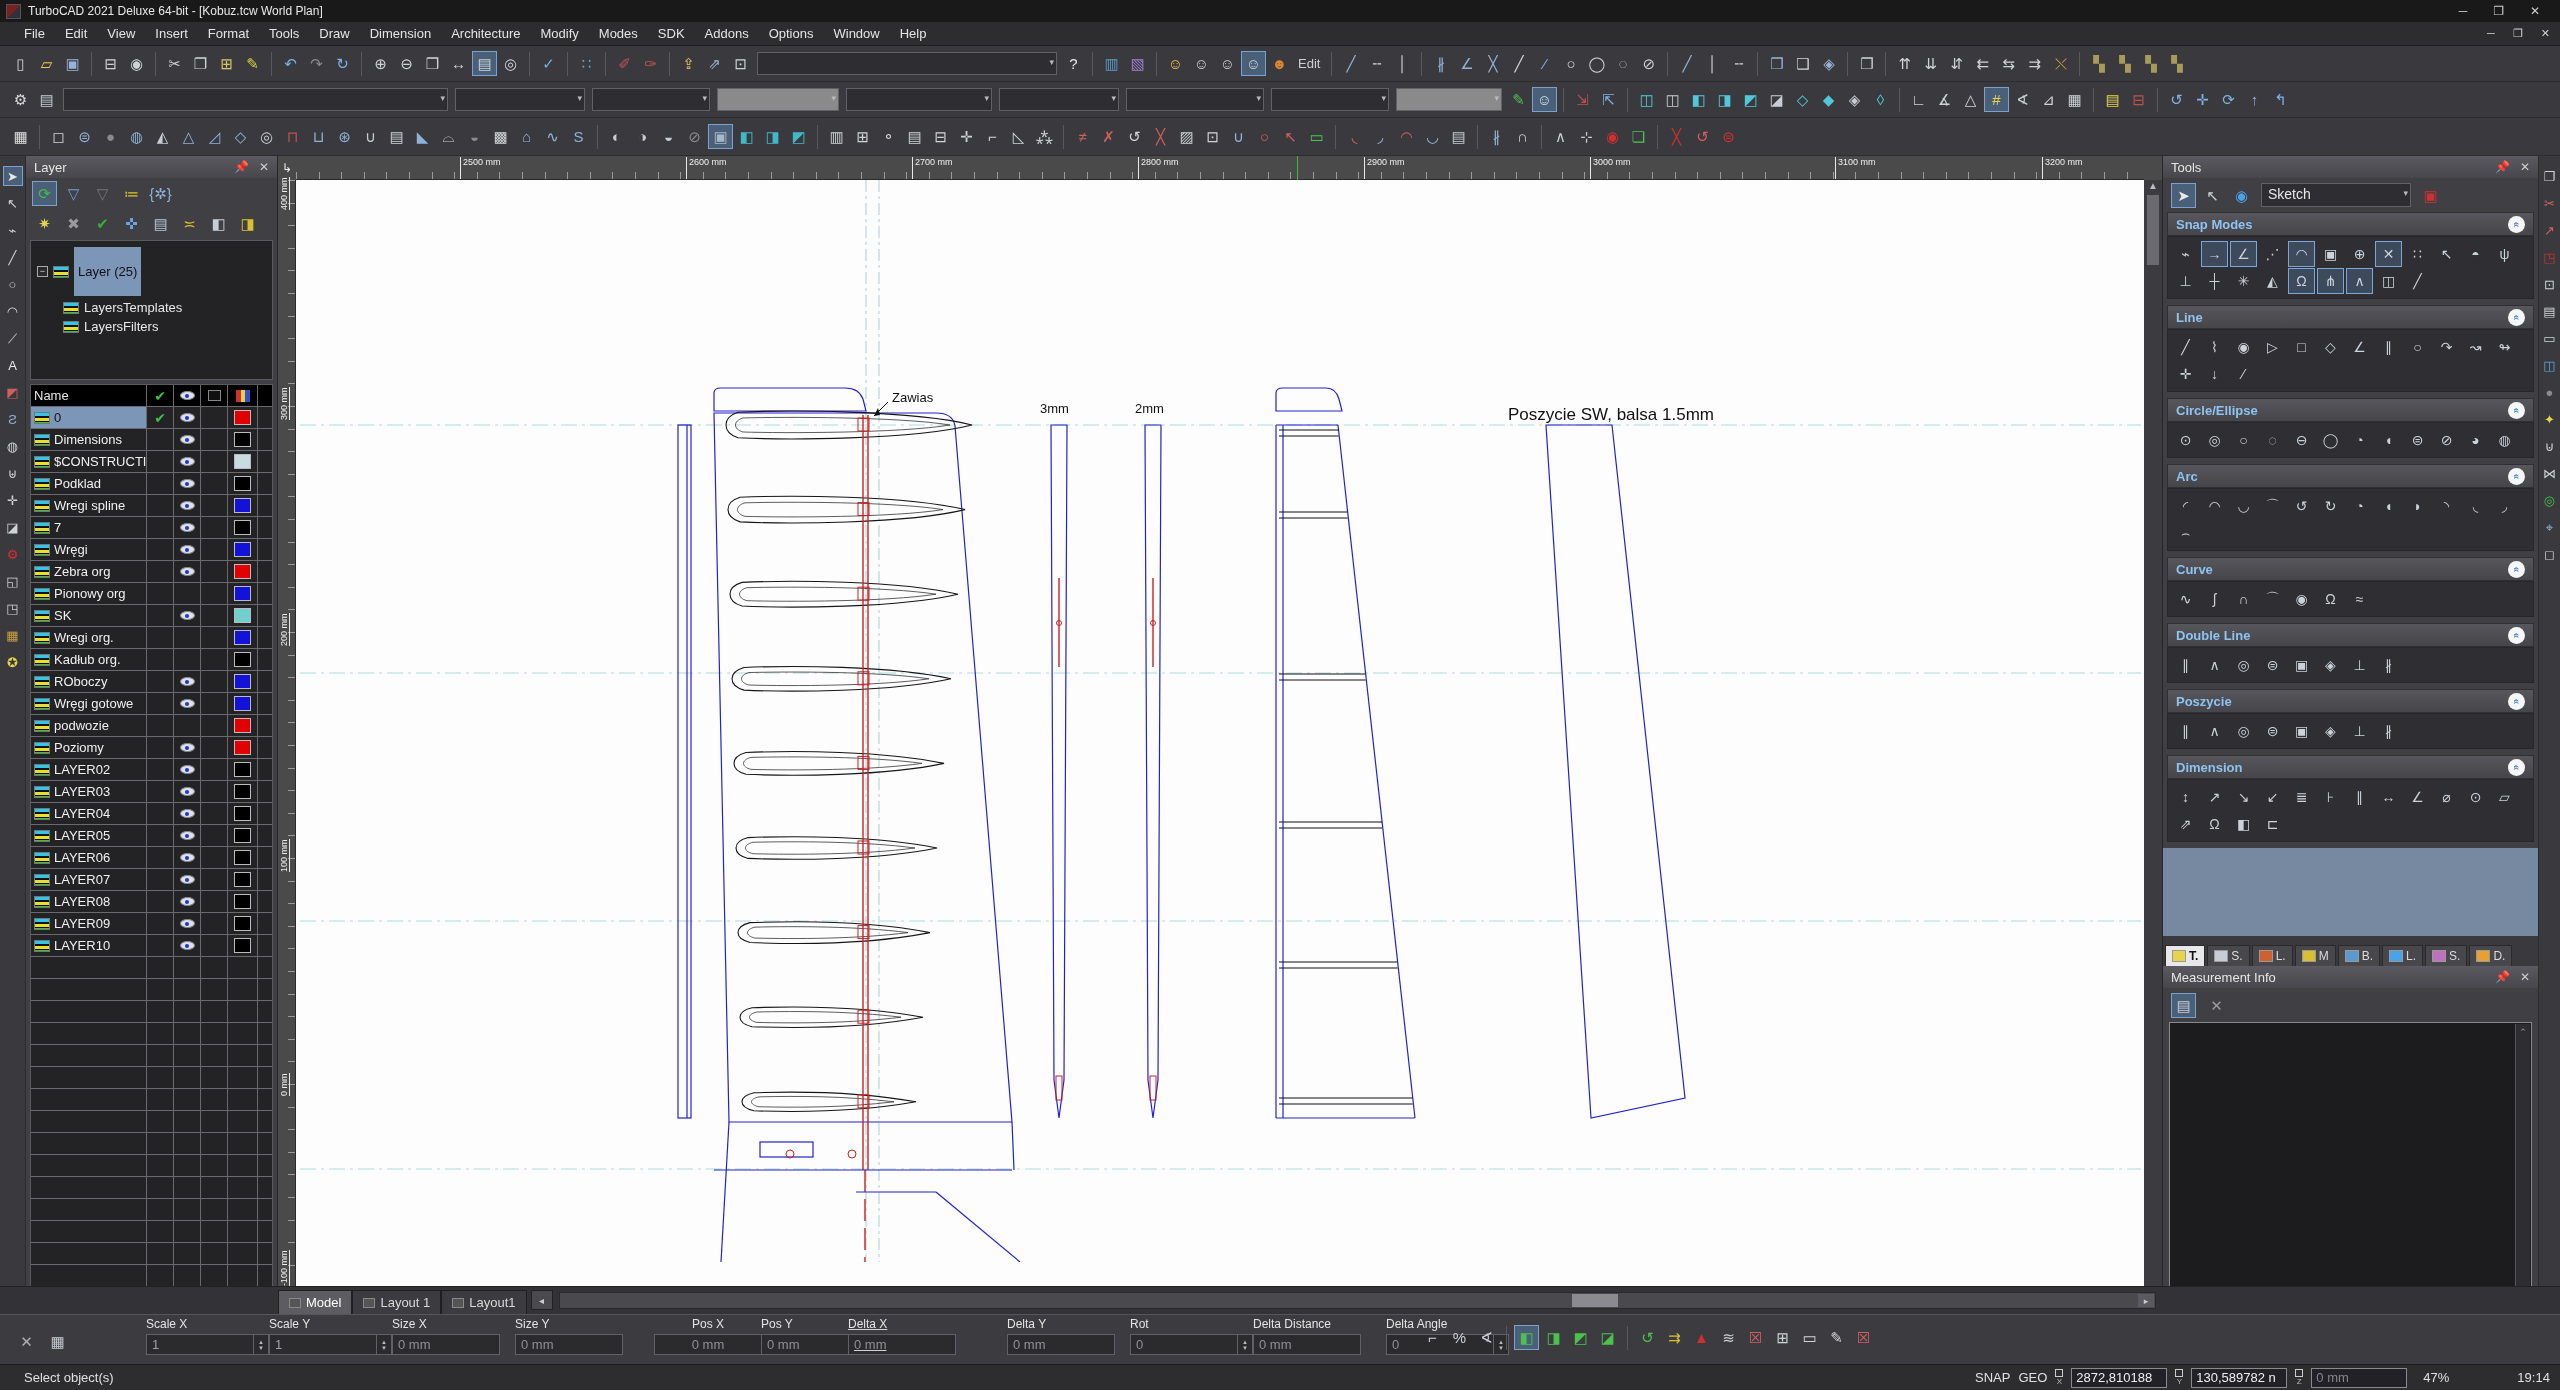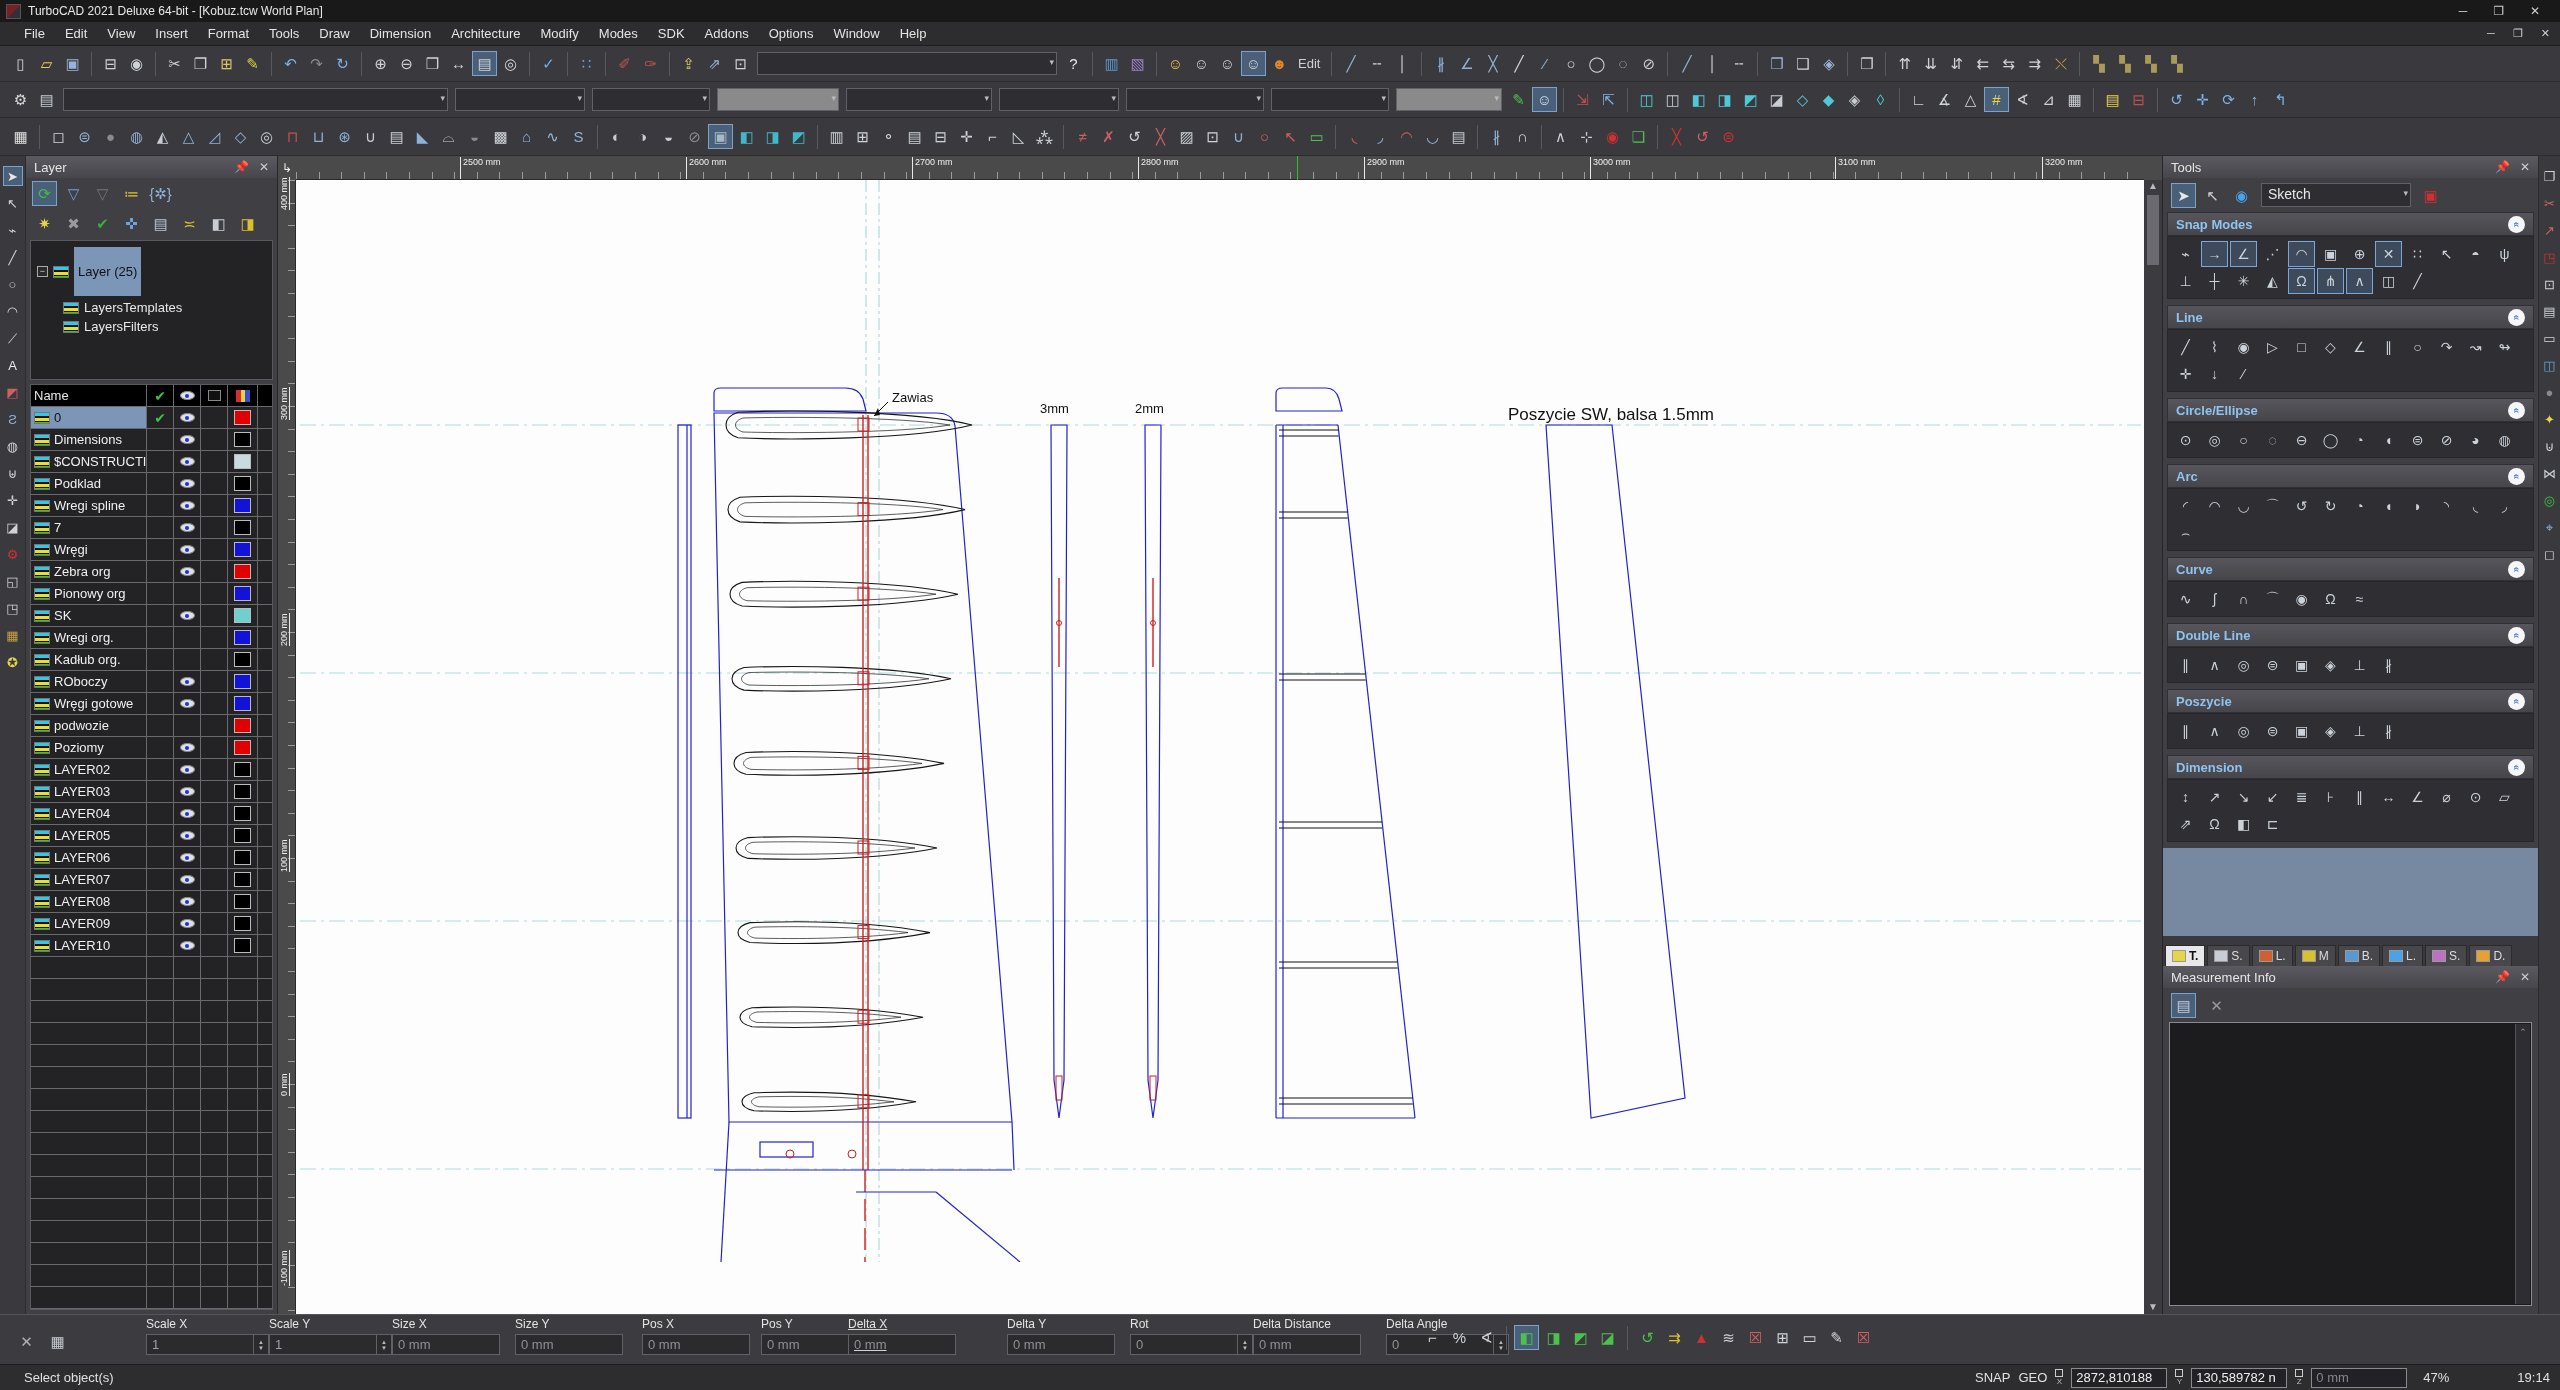--- a/index.html
+++ b/index.html
@@ -1331,20 +1331,43 @@
       <span class="ic" style="color: rgb(90, 170, 216);">◫</span>
       <span class="ic" style="color: rgb(138, 138, 144);">●</span>
       <span class="ic" style="color: rgb(232, 212, 74);">✦</span>
       <span class="ic">⊍</span>
       <span class="ic">⋈</span>
       <span class="ic" style="color: rgb(64, 192, 64);">◎</span>
       <span class="ic" style="color: rgb(143, 178, 216);">⌖</span>
       <span class="ic">◻</span>
     </div>
 
+  <div id="tabsband">
+    <div style="position:absolute;left:278px;top:0;width:1884px;height:28px;display:flex;align-items:flex-start">
+      <span id="doctabscontainer" style="display:flex">
+          <span class="dtab active">
+            <span class="dtic"></span>
+            <span>Model</span>
+          </span>
+          <span class="dtab">
+            <span class="dtic"></span>
+            <span>Layout 1</span>
+          </span>
+          <span class="dtab">
+            <span class="dtic"></span>
+            <span>Layout1</span>
+          </span>
+        </span>
+      <span class="tarrow">◂</span>
+      <span class="htrack">
+        <span class="hthumb"></span>
+        <span class="harrow">▸</span>
+      </span>
+    </div>
+  </div>
 
   <div id="inspector">
     <div class="insp-left" id="insp-left">
         <span class="ic" style="color: rgb(176, 176, 182);">✕</span>
         <span class="ic" style="color: rgb(200, 204, 212);">▦</span>
       </div>
     <div id="insp-fields" style="position:relative;height:50px;flex:1">
         <div class="fld" style="left: 70px;">
           <div class="flab">Scale X</div>
           <div class="frow">
@@ -1364,21 +1387,21 @@
           <div class="frow">
             <span class="fin">0 mm</span>
           </div>
         </div>
         <div class="fld" style="left: 439px;">
           <div class="flab">Size Y</div>
           <div class="frow">
             <span class="fin">0 mm</span>
           </div>
         </div>
-        <div class="fld" style="left: 566px;">
+        <div class="fld" style="left: 578px; text-align: center;">
           <div class="flab">Pos X</div>
           <div class="frow">
             <span class="fin">0 mm</span>
           </div>
         </div>
         <div class="fld" style="left: 685px;">
           <div class="flab">Pos Y</div>
           <div class="frow">
             <span class="fin">0 mm</span>
           </div>

